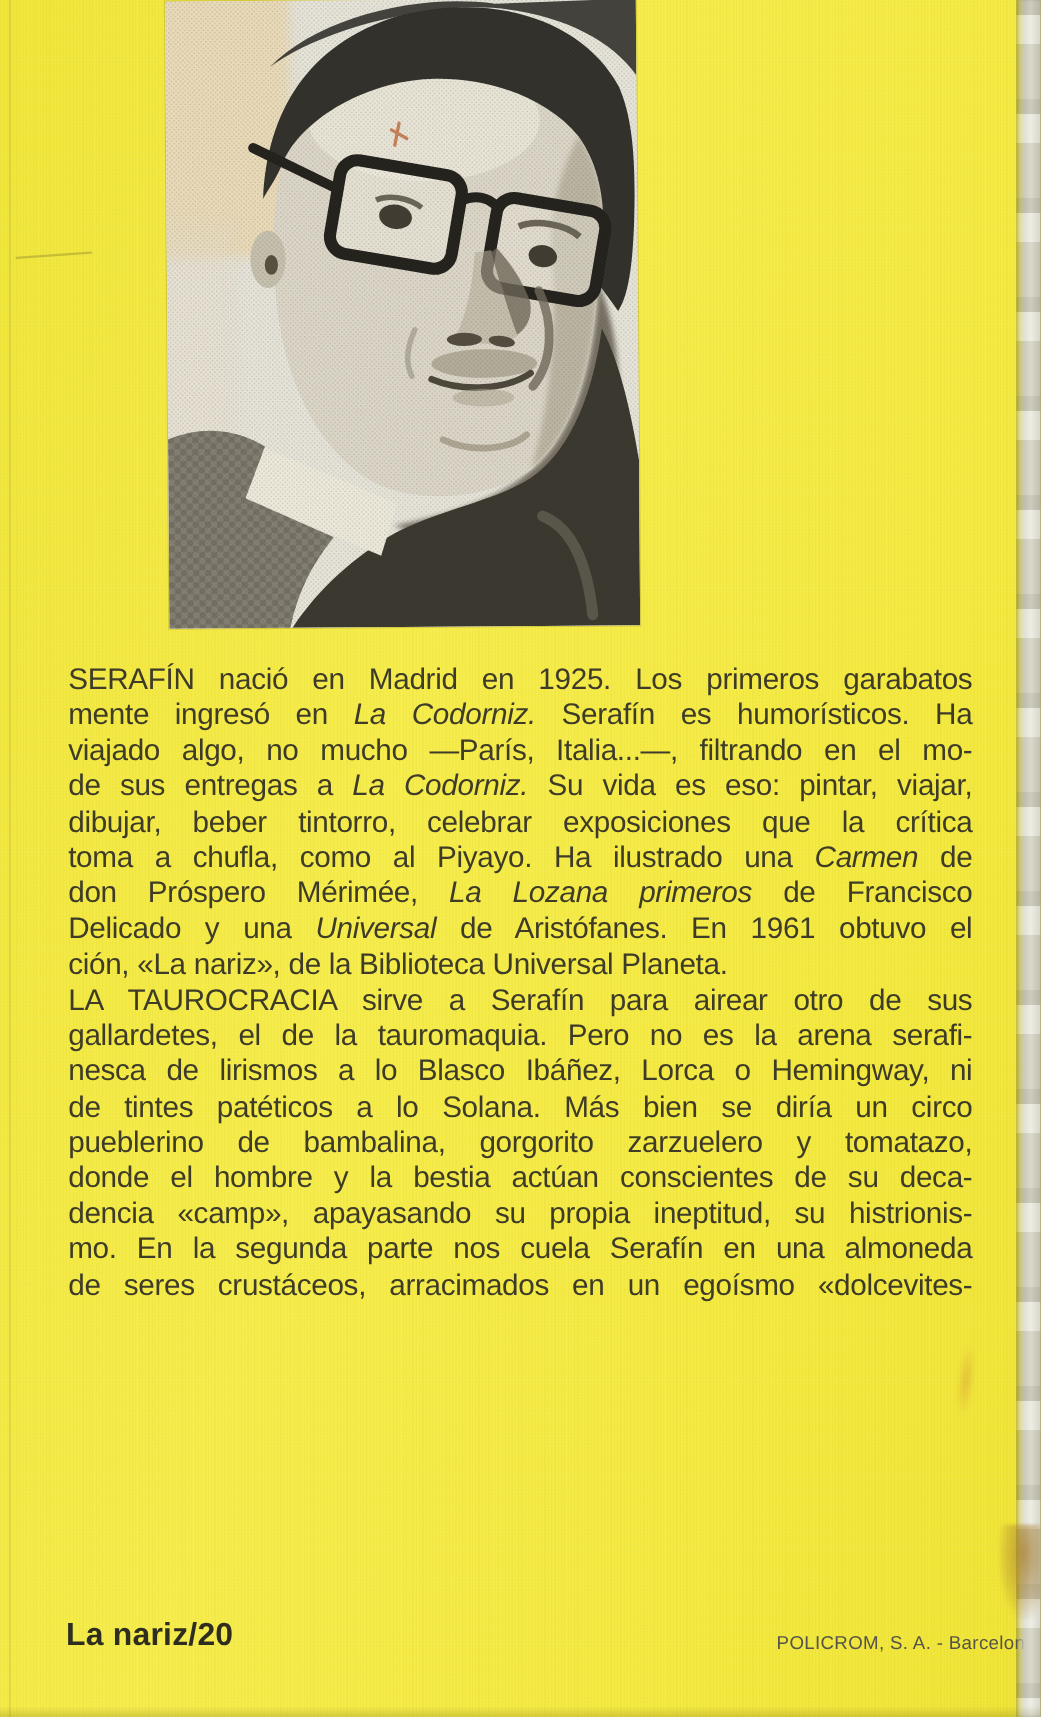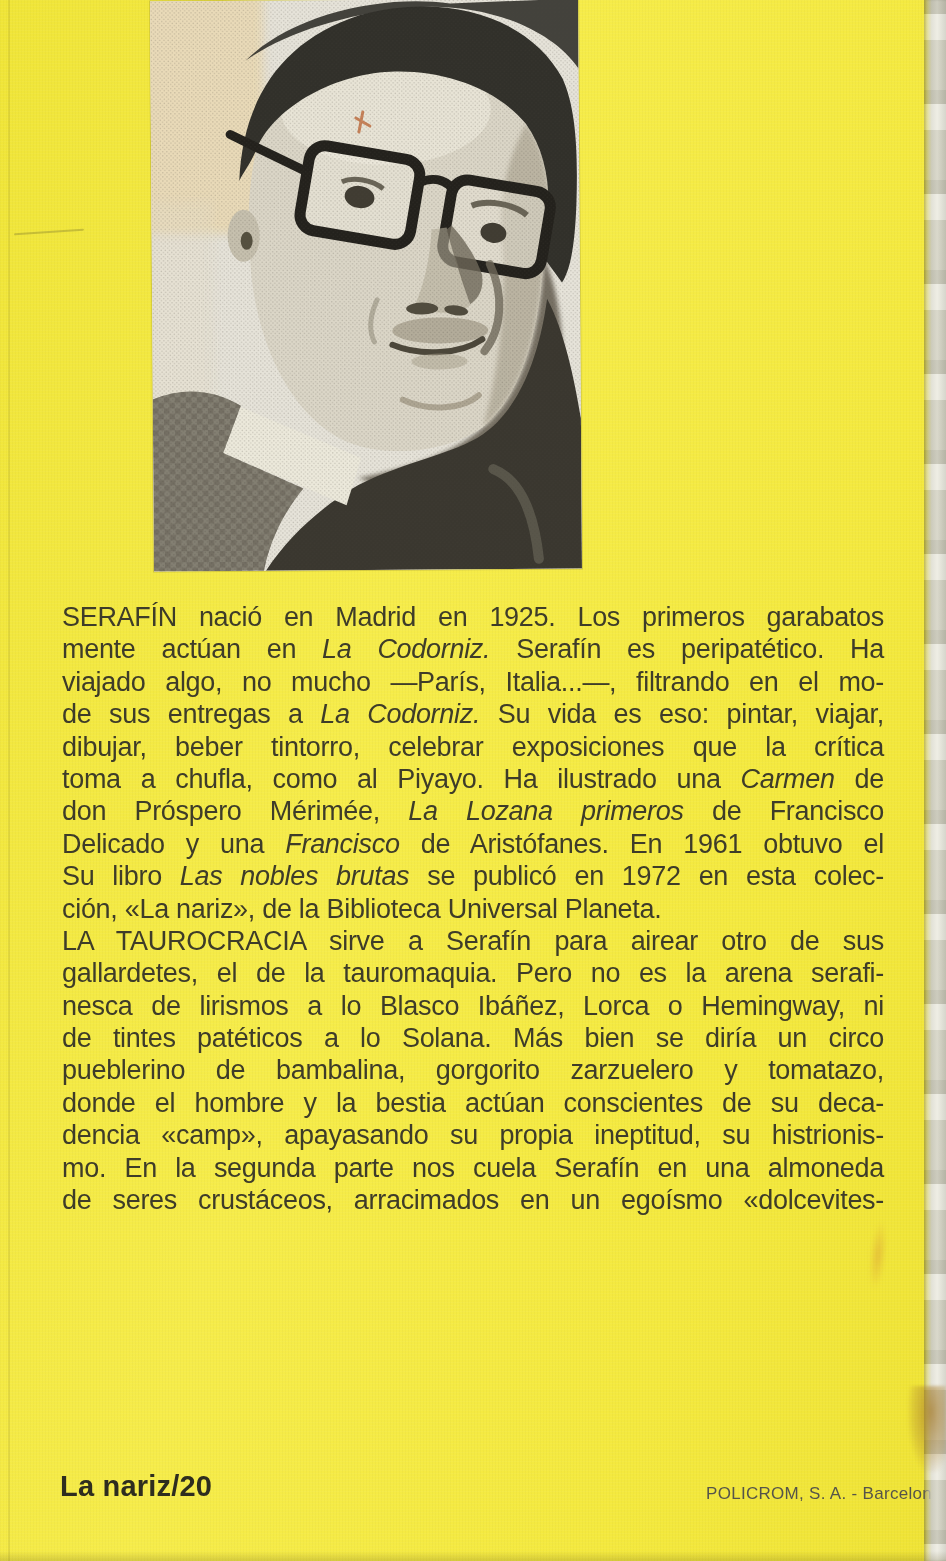--- a/index.html
+++ b/index.html
@@ -135,28 +135,27 @@
 
       <path d="M0,570 L0,398 C30,386 60,388 88,405 L70,452 L150,488 C130,512 116,540 110,570 Z" fill="#837f72"></path>
       <path d="M0,570 L0,398 C30,386 60,388 88,405 L70,452 L150,488 C130,512 116,540 110,570 Z" fill="url(#chk)"></path>
 
       <rect width="428" height="570" fill="url(#ht)"></rect>
     </svg>
   </div>
 
   <div class="bodytext">
       <div class="line j"><span>SERAFÍN nació en Madrid en 1925. Los primeros garabatos</span></div>
-      <div class="line j"><span>mente actúan en </span><span class="it">La Codorniz.</span><span> Serafín es peripatético. Ha</span></div>
+      <div class="line j"><span>mente ingresó en </span><span class="it">La Codorniz.</span><span> Serafín es humorísticos. Ha</span></div>
       <div class="line j"><span>viajado algo, no mucho —París, Italia...—, filtrando en el mo-</span></div>
       <div class="line j"><span>de sus entregas a </span><span class="it">La Codorniz.</span><span> Su vida es eso: pintar, viajar,</span></div>
       <div class="line j"><span>dibujar, beber tintorro, celebrar exposiciones que la crítica</span></div>
       <div class="line j"><span>toma a chufla, como al Piyayo. Ha ilustrado una </span><span class="it">Carmen</span><span> de</span></div>
       <div class="line j"><span>don Próspero Mérimée, </span><span class="it">La Lozana primeros</span><span> de Francisco</span></div>
-      <div class="line j"><span>Delicado y una </span><span class="it">Francisco</span><span> de Aristófanes. En 1961 obtuvo el</span></div>
-      <div class="line j"><span>Su libro </span><span class="it">Las nobles brutas</span><span> se publicó en 1972 en esta colec-</span></div>
+      <div class="line j"><span>Delicado y una </span><span class="it">Universal</span><span> de Aristófanes. En 1961 obtuvo el</span></div>
       <div class="line"><span>ción, «La nariz», de la Biblioteca Universal Planeta.</span></div>
       <div class="line j"><span>LA TAUROCRACIA sirve a Serafín para airear otro de sus</span></div>
       <div class="line j"><span>gallardetes, el de la tauromaquia. Pero no es la arena serafi-</span></div>
       <div class="line j"><span>nesca de lirismos a lo Blasco Ibáñez, Lorca o Hemingway, ni</span></div>
       <div class="line j"><span>de tintes patéticos a lo Solana. Más bien se diría un circo</span></div>
       <div class="line j"><span>pueblerino de bambalina, gorgorito zarzuelero y tomatazo,</span></div>
       <div class="line j"><span>donde el hombre y la bestia actúan conscientes de su deca-</span></div>
       <div class="line j"><span>dencia «camp», apayasando su propia ineptitud, su histrionis-</span></div>
       <div class="line j"><span>mo. En la segunda parte nos cuela Serafín en una almoneda</span></div>
       <div class="line j"><span>de seres crustáceos, arracimados en un egoísmo «dolcevites-</span></div>

